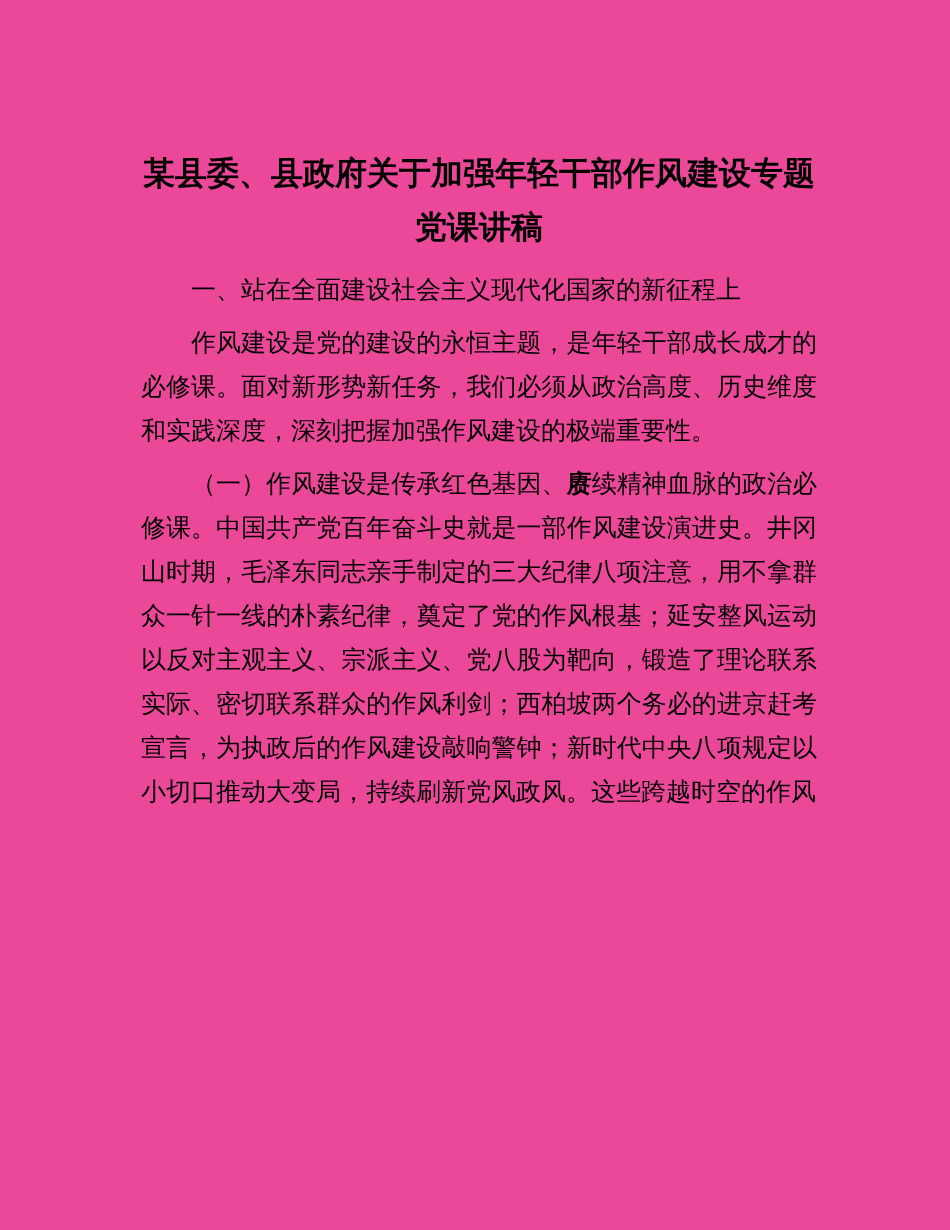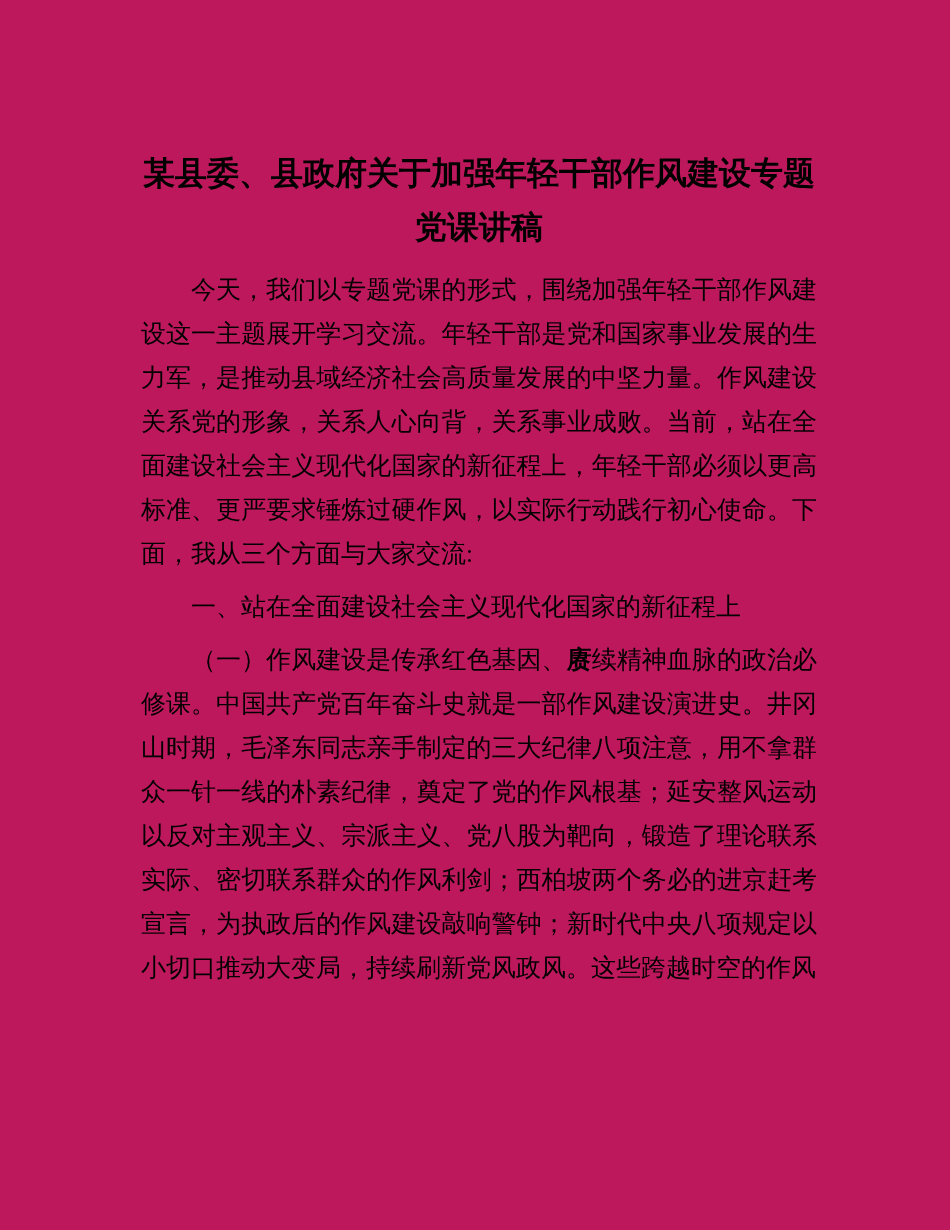--- a/index.html
+++ b/index.html
@@ -4,21 +4,21 @@
   <style>
     html, body {
       margin: 0;
       padding: 0;
       background: #ffffff;
     }
     .page {
       position: relative;
       width: 950px;
       height: 1230px;
-      background: #be185d;
+      background: #ec4899;
       box-sizing: border-box;
       padding: 146px 133px 0 141px;
       font-family: "Liberation Serif", "DejaVu Serif", serif;
       color: #000000;
       overflow: hidden;
     }
     .title {
       font-size: 32px;
       font-weight: bold;
       text-align: center;
@@ -40,17 +40,17 @@
     .bold {
       font-weight: bold;
     }
   </style>
 </head>
 <body>
 
 <div class="page">
   <h1 class="title">某县委、县政府关于加强年轻干部作风建设专题党课讲稿</h1>
   <div class="body" id="paragraphs">
-      <p><span>今天，我们以专题党课的形式，围绕加强年轻干部作风建设这一主题展开学习交流。年轻干部是党和国家事业发展的生力军，是推动县域经济社会高质量发展的中坚力量。作风建设关系党的形象，关系人心向背，关系事业成败。当前，站在全面建设社会主义现代化国家的新征程上，年轻干部必须以更高标准、更严要求锤炼过硬作风，以实际行动践行初心使命。下面，我从三个方面与大家交流:</span></p>
       <p><span>一、站在全面建设社会主义现代化国家的新征程上</span></p>
+      <p><span>作风建设是党的建设的永恒主题，是年轻干部成长成才的必修课。面对新形势新任务，我们必须从政治高度、历史维度和实践深度，深刻把握加强作风建设的极端重要性。</span></p>
       <p class="extra-top"><span>（一）作风建设是传承红色基因、</span><span class="bold">赓</span><span>续精神血脉的政治必修课。中国共产党百年奋斗史就是一部作风建设演进史。井冈山时期，毛泽东同志亲手制定的三大纪律八项注意，用不拿群众一针一线的朴素纪律，奠定了党的作风根基；延安整风运动以反对主观主义、宗派主义、党八股为靶向，锻造了理论联系实际、密切联系群众的作风利剑；西柏坡两个务必的进京赶考宣言，为执政后的作风建设敲响警钟；新时代中央八项规定以小切口推动大变局，持续刷新党风政风。这些跨越时空的作风</span></p>
     </div>
 </div>
 
 </body></html>

